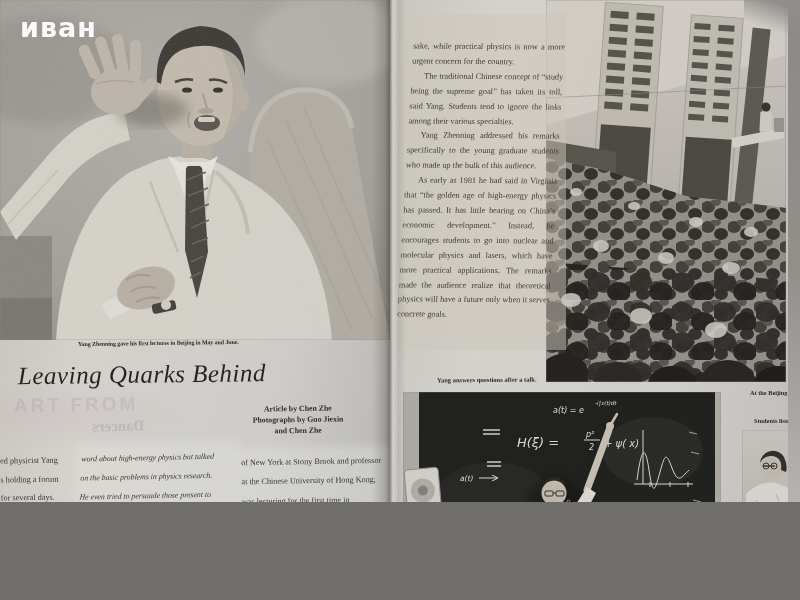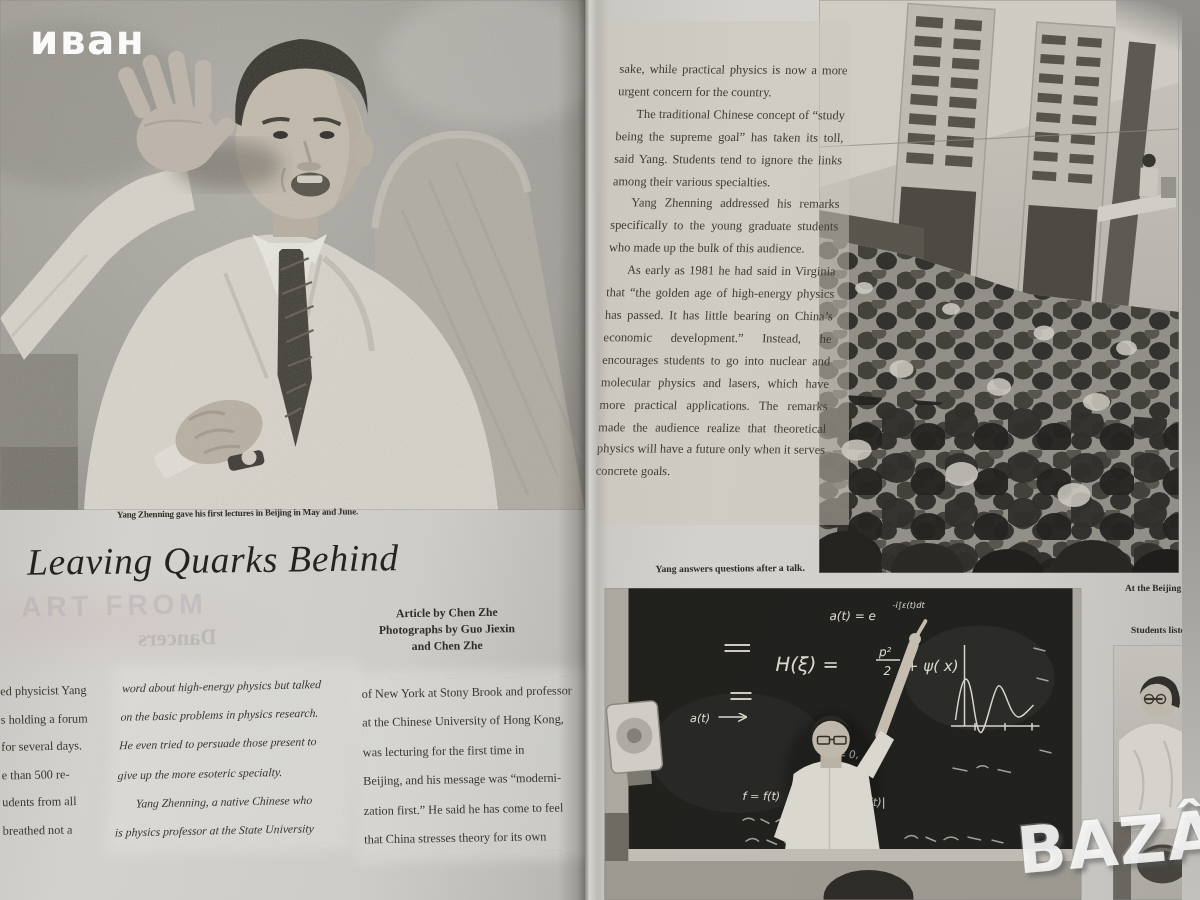--- a/index.html
+++ b/index.html
@@ -1,16 +1,16 @@
 <!DOCTYPE html>
 <html><head>
 <meta charset="utf-8">
 <style>
   html,body{margin:0;padding:0;background:#6f6e6a;}
-  .stage{position:relative;width:800px;height:600px;overflow:hidden;background:#6d28d9;
+  .stage{position:relative;width:800px;height:502px;overflow:hidden;background:#6d28d9;
          font-family:"Liberation Serif", serif;}
   .abs{position:absolute;}
   
   .page-left{left:0;top:0;width:390px;height:600px;overflow:hidden;
     background:linear-gradient(100deg,#c7c6c2 0%,#dbdad6 30%,#d6d5d1 70%,#c0bfbb 97%);}
   .page-right{left:390px;top:0;width:400px;height:600px;overflow:hidden;
     background:linear-gradient(95deg,#cfcec9 0%,#dedcd7 25%,#dcdad4 70%,#cac8c3 100%);}
   .edge-strip{left:788,}
   .edge-strip{left:788px;top:0;width:12px;height:600px;
     background:linear-gradient(180deg,#8f8e8a 0%,#96958f 45%,#b7b5b0 75%,#cfcdc8 100%);}

